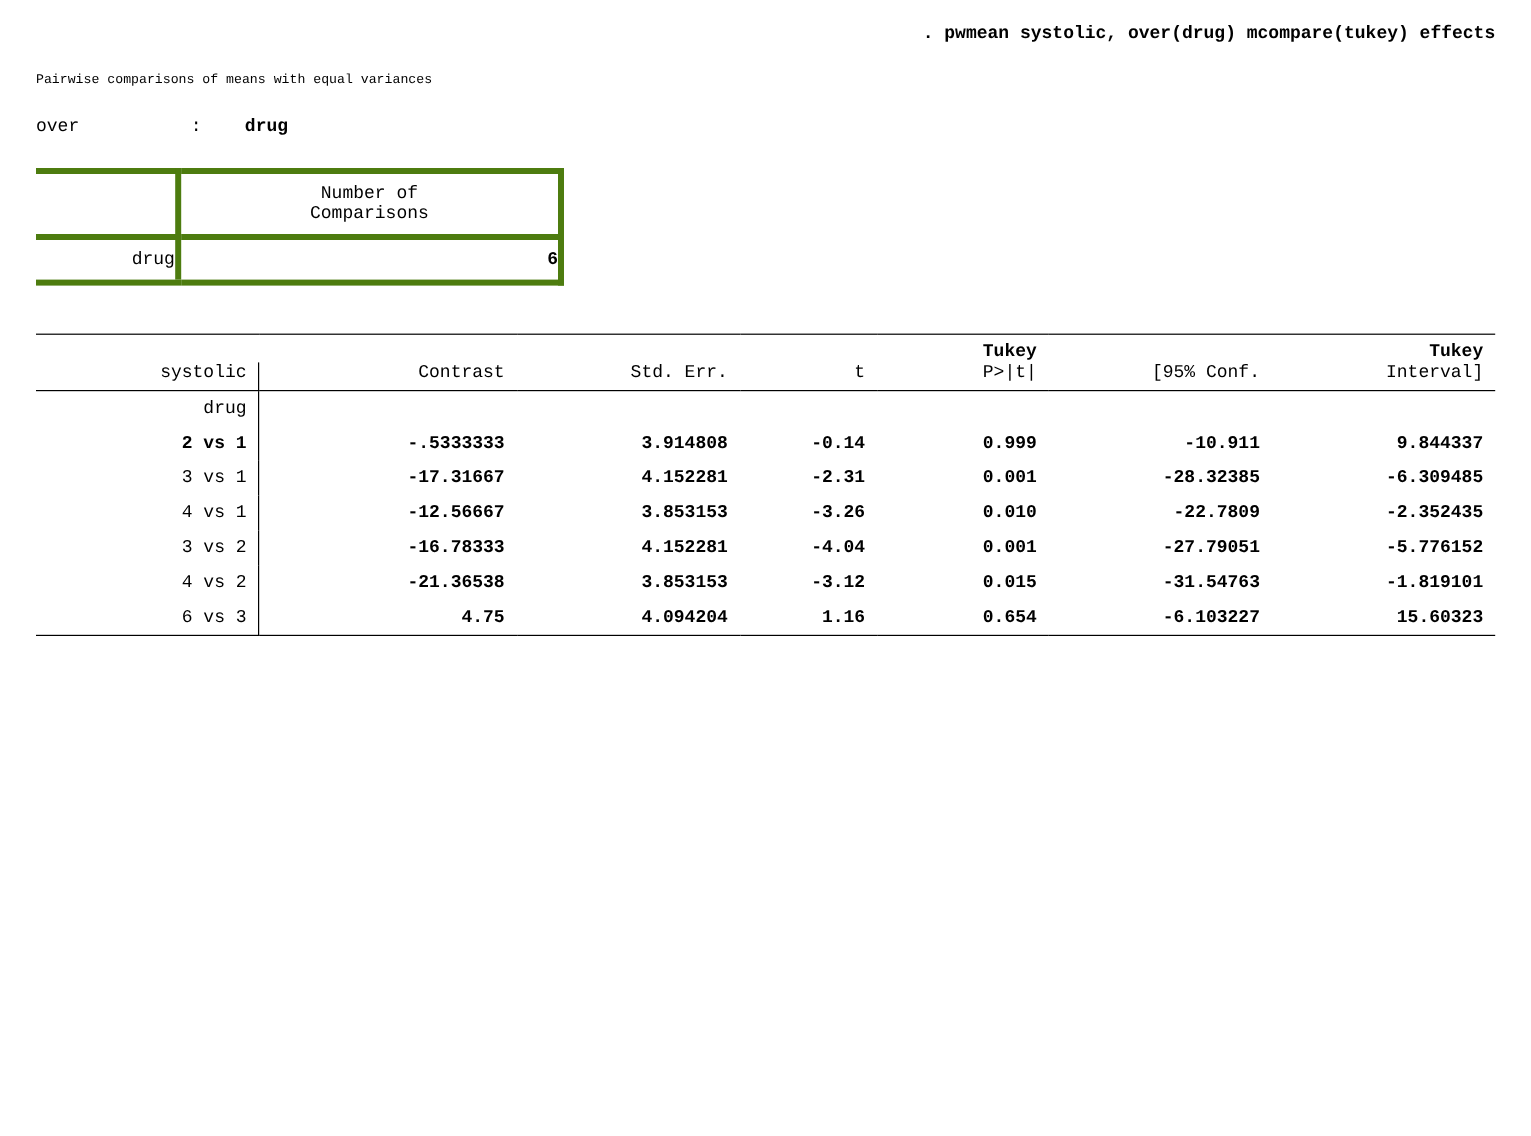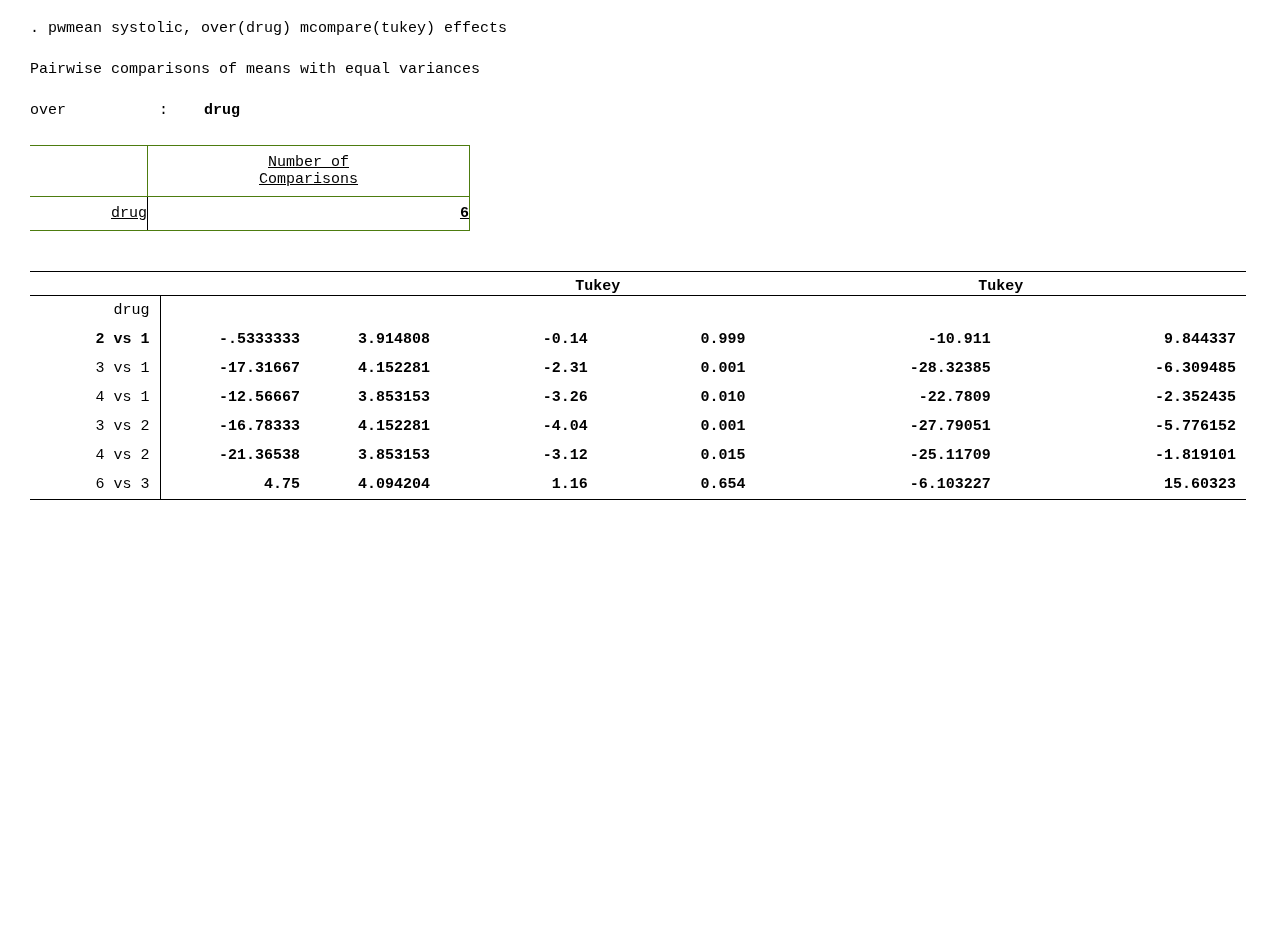--- a/index.html
+++ b/index.html
@@ -16,27 +16,28 @@
       padding: 20px 30px;
     }
 
     .page-container {
       width: 1216px;
       margin: 0 auto;
     }
 
     .command-line {
       font-size: 15px;
-      font-weight: normal;
+      font-weight: bold;
       margin-bottom: 24px;
       margin-left: 0;
+      text-align: right;
     }
 
     .subtitle {
-      font-size: 15px;
+      font-size: 11px;
       margin-bottom: 24px;
     }
 
     .over-line {
       font-size: 15px;
       margin-bottom: 26px;
     }
 
     .over-line span.label {
       display: inline-block;
@@ -49,26 +50,25 @@
 
     
     .comparisons-table {
       border-collapse: collapse;
       margin-bottom: 40px;
       min-width: 440px;
     }
 
     .comparisons-table th,
     .comparisons-table td {
-      border: 1px solid #4d7c0f;
+      border: 5px solid #4d7c0f;
       padding: 8px 0;
       text-align: center;
       font-family: 'Courier New', Courier, monospace;
       font-size: 15px;
-      text-decoration: underline;
     }
 
     .comparisons-table th {
       font-weight: normal;
       text-align: center;
       vertical-align: bottom;
     }
 
     .comparisons-table td.row-label {
       text-align: right;
@@ -141,20 +141,21 @@
     
     .results-table th:first-child,
     .results-table td:first-child {
       border-left: none;
     }
 
     .tukey-label-row th {
       border-top: 1px solid #000 !important;
       border-bottom: none !important;
       padding-bottom: 0;
+      text-align: right;
     }
 
     .tukey-col-row th {
       border-top: none !important;
       padding-top: 0;
     }
 
     .col-systolic {
       width: 130px;
     }
@@ -216,20 +217,29 @@
     <thead>
 
       <tr class="tukey-label-row">
         <th class="col-systolic"></th>
         <th class="col-contrast"></th>
         <th class="col-stderr"></th>
         <th class="col-t tukey-top" colspan="2">Tukey</th>
         <th class="col-ci1 tukey-top" colspan="2">Tukey</th>
       </tr>
 
+      <tr class="tukey-col-row header-row">
+        <th class="col-systolic">systolic</th>
+        <th class="col-contrast">Contrast</th>
+        <th class="col-stderr">Std. Err.</th>
+        <th class="col-t">t</th>
+        <th class="col-p">P&gt;|t|</th>
+        <th class="col-ci1">[95% Conf.</th>
+        <th class="col-ci2">Interval]</th>
+      </tr>
     </thead>
     <tbody>
 
       <tr class="drug-label-row">
         <td style="font-weight:normal; text-align:right;">drug</td>
         <td></td>
         <td></td>
         <td></td>
         <td></td>
         <td></td>
@@ -271,21 +281,21 @@
         <td>0.001</td>
         <td>-27.79051</td>
         <td>-5.776152</td>
       </tr>
       <tr class="table-row">
         <td style="font-weight:normal;">4 vs 2</td>
         <td>-21.36538</td>
         <td>3.853153</td>
         <td>-3.12</td>
         <td>0.015</td>
-        <td>-25.11709</td>
+        <td>-31.54763</td>
         <td>-1.819101</td>
       </tr>
       <tr class="table-row last-row">
         <td style="font-weight:normal;">6 vs 3</td>
         <td>4.75</td>
         <td>4.094204</td>
         <td>1.16</td>
         <td>0.654</td>
         <td>-6.103227</td>
         <td>15.60323</td>

